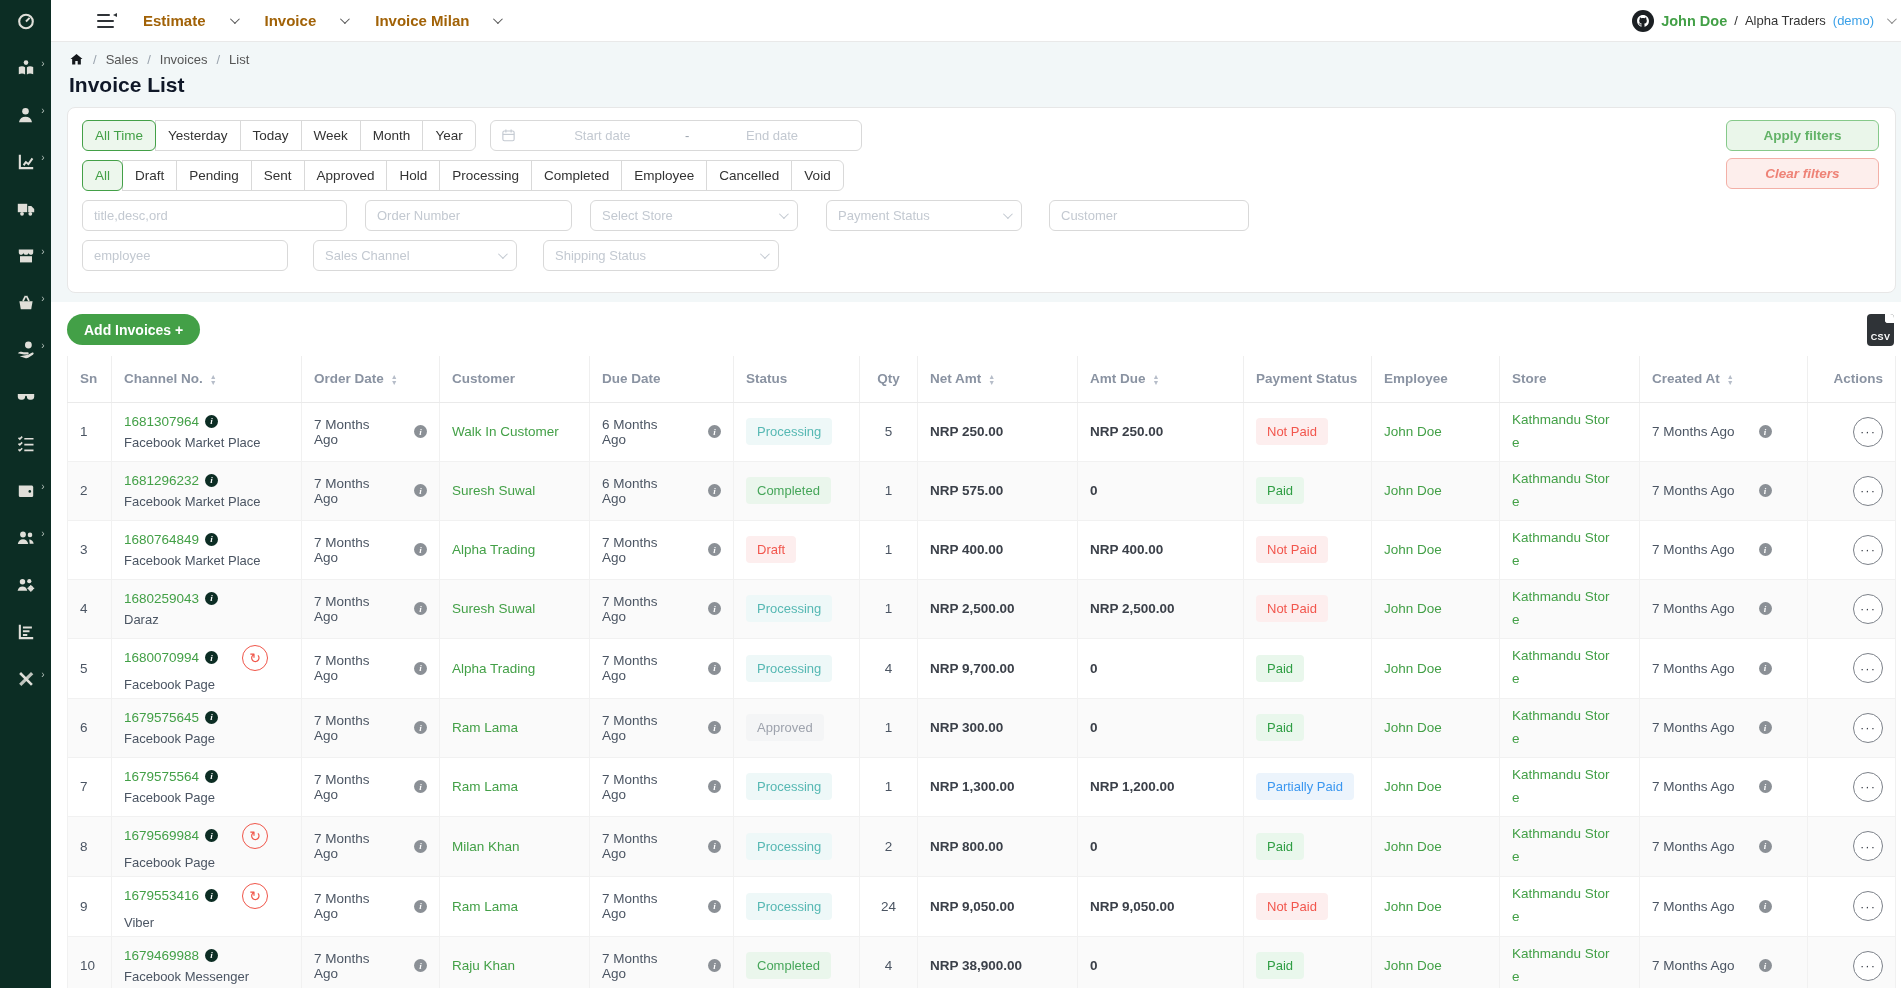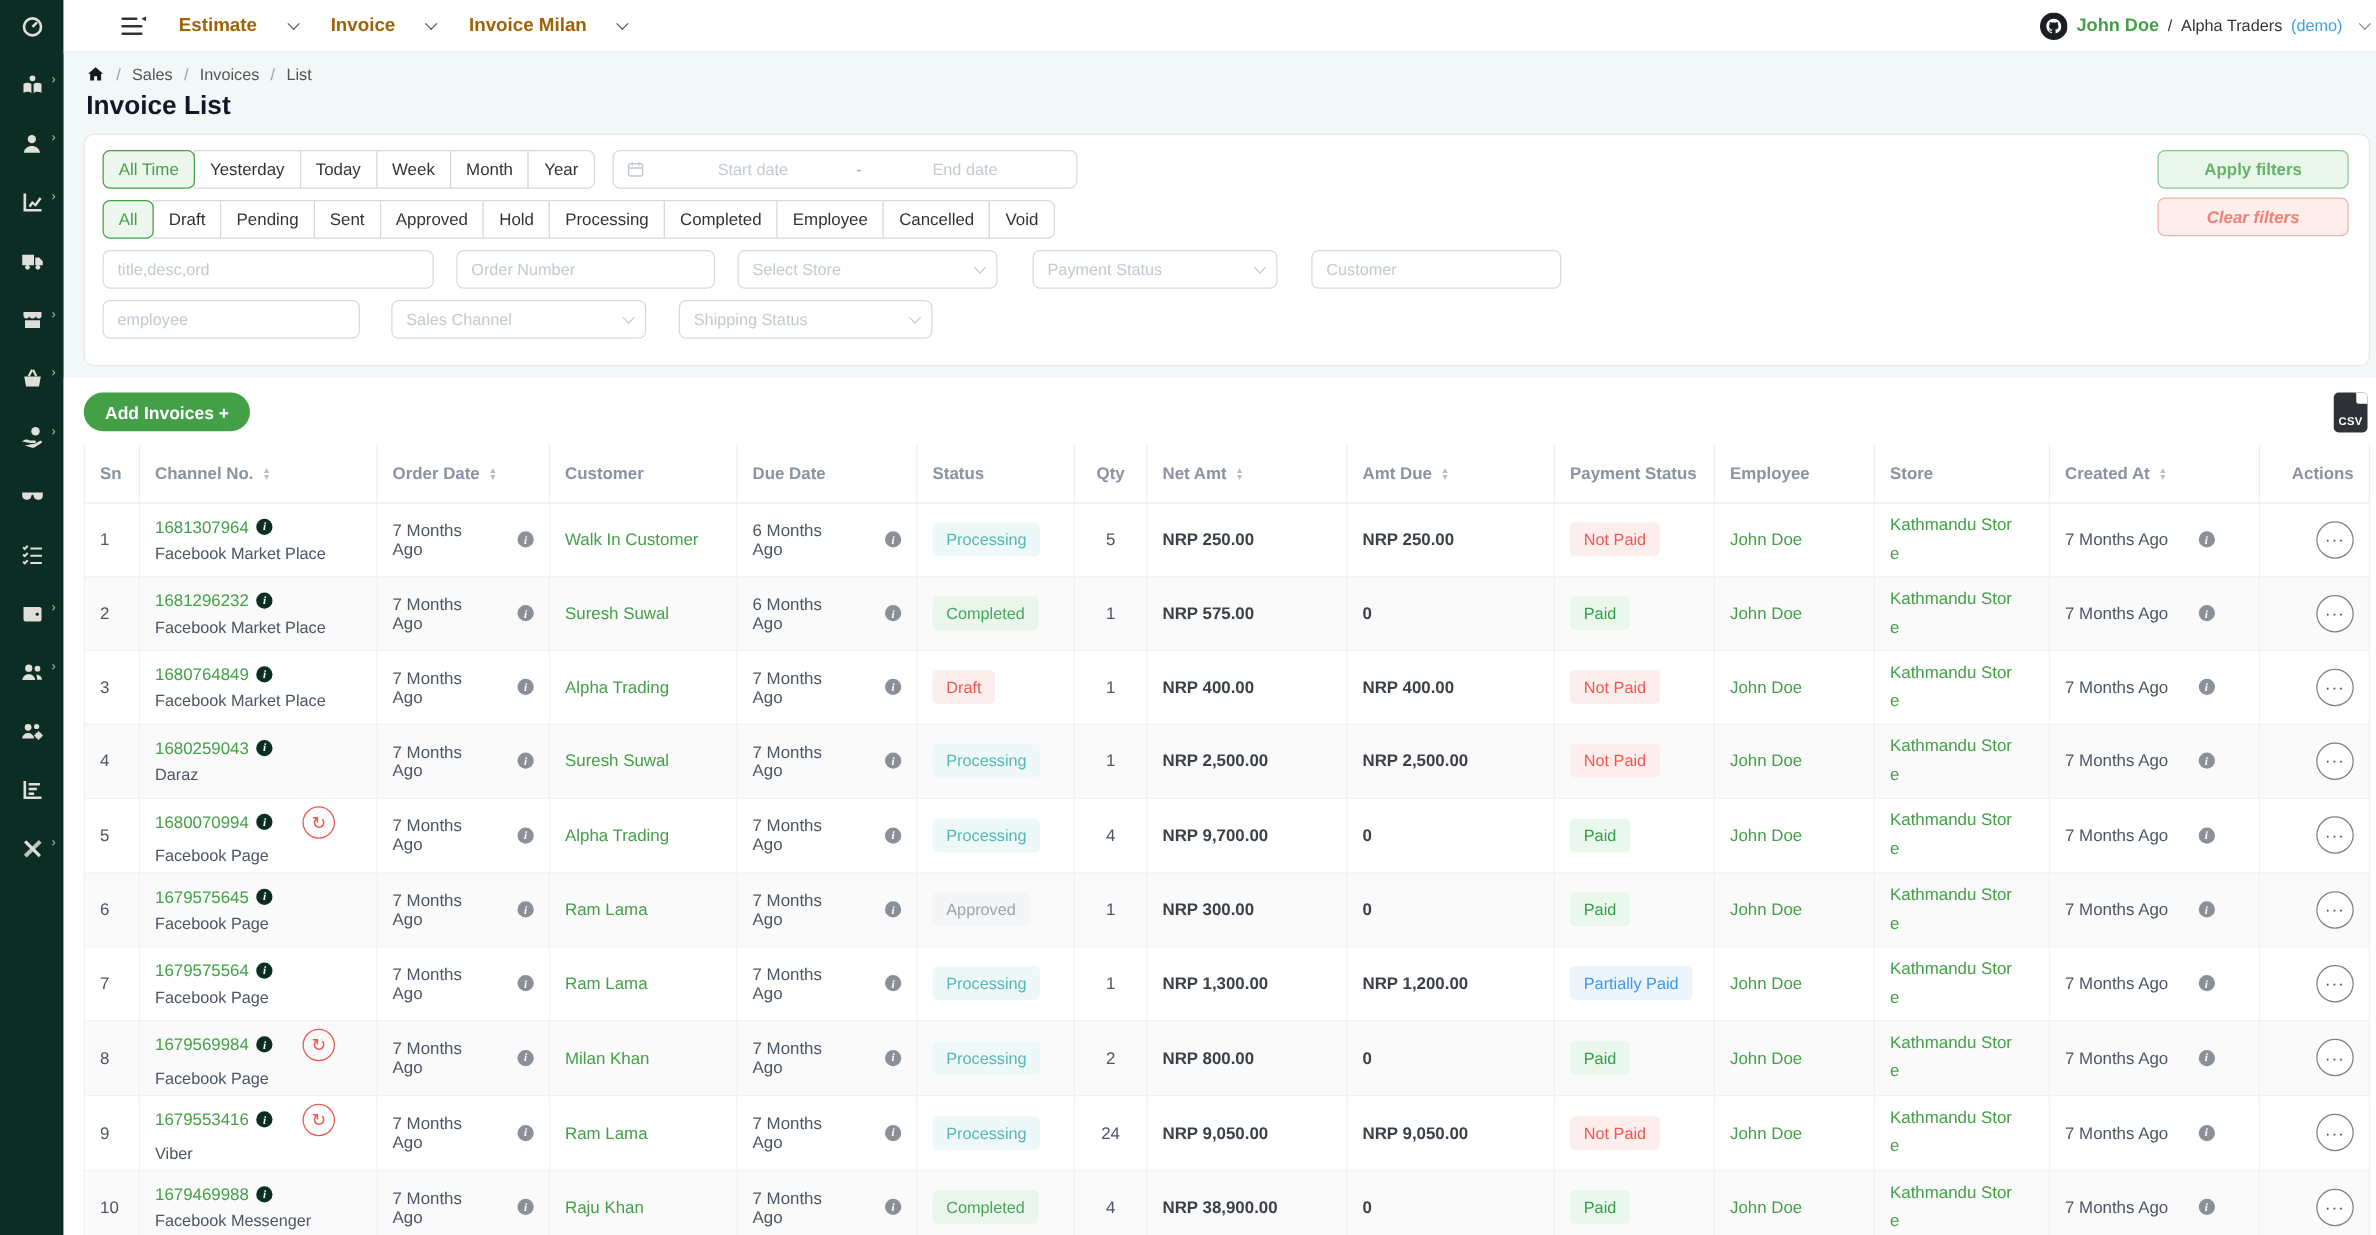--- a/index.html
+++ b/index.html
@@ -307,21 +307,21 @@
         <span class="chev-down"></span>
       </div>
       <input class="f-input" style="width: 200px; margin-left: 9px;" placeholder="Customer">
     </div>
     <div class="inp-row">
       <input class="f-input" style="width: 206px;" placeholder="employee">
       <div class="f-select" style="width:204px; margin-left:7px">
         <span>Sales Channel</span>
         <span class="chev-down"></span>
       </div>
-      <div class="f-select" style="width:203px; margin-left:8px">
+      <div class="f-select" style="width:236px; margin-left:8px">
         <span>Shipping Status</span>
         <span class="chev-down"></span>
       </div>
     </div>
     <div class="filter-actions">
       <button class="btn-apply">Apply filters</button>
       <button class="btn-clear">Clear filters</button>
     </div>
   </div>
 

